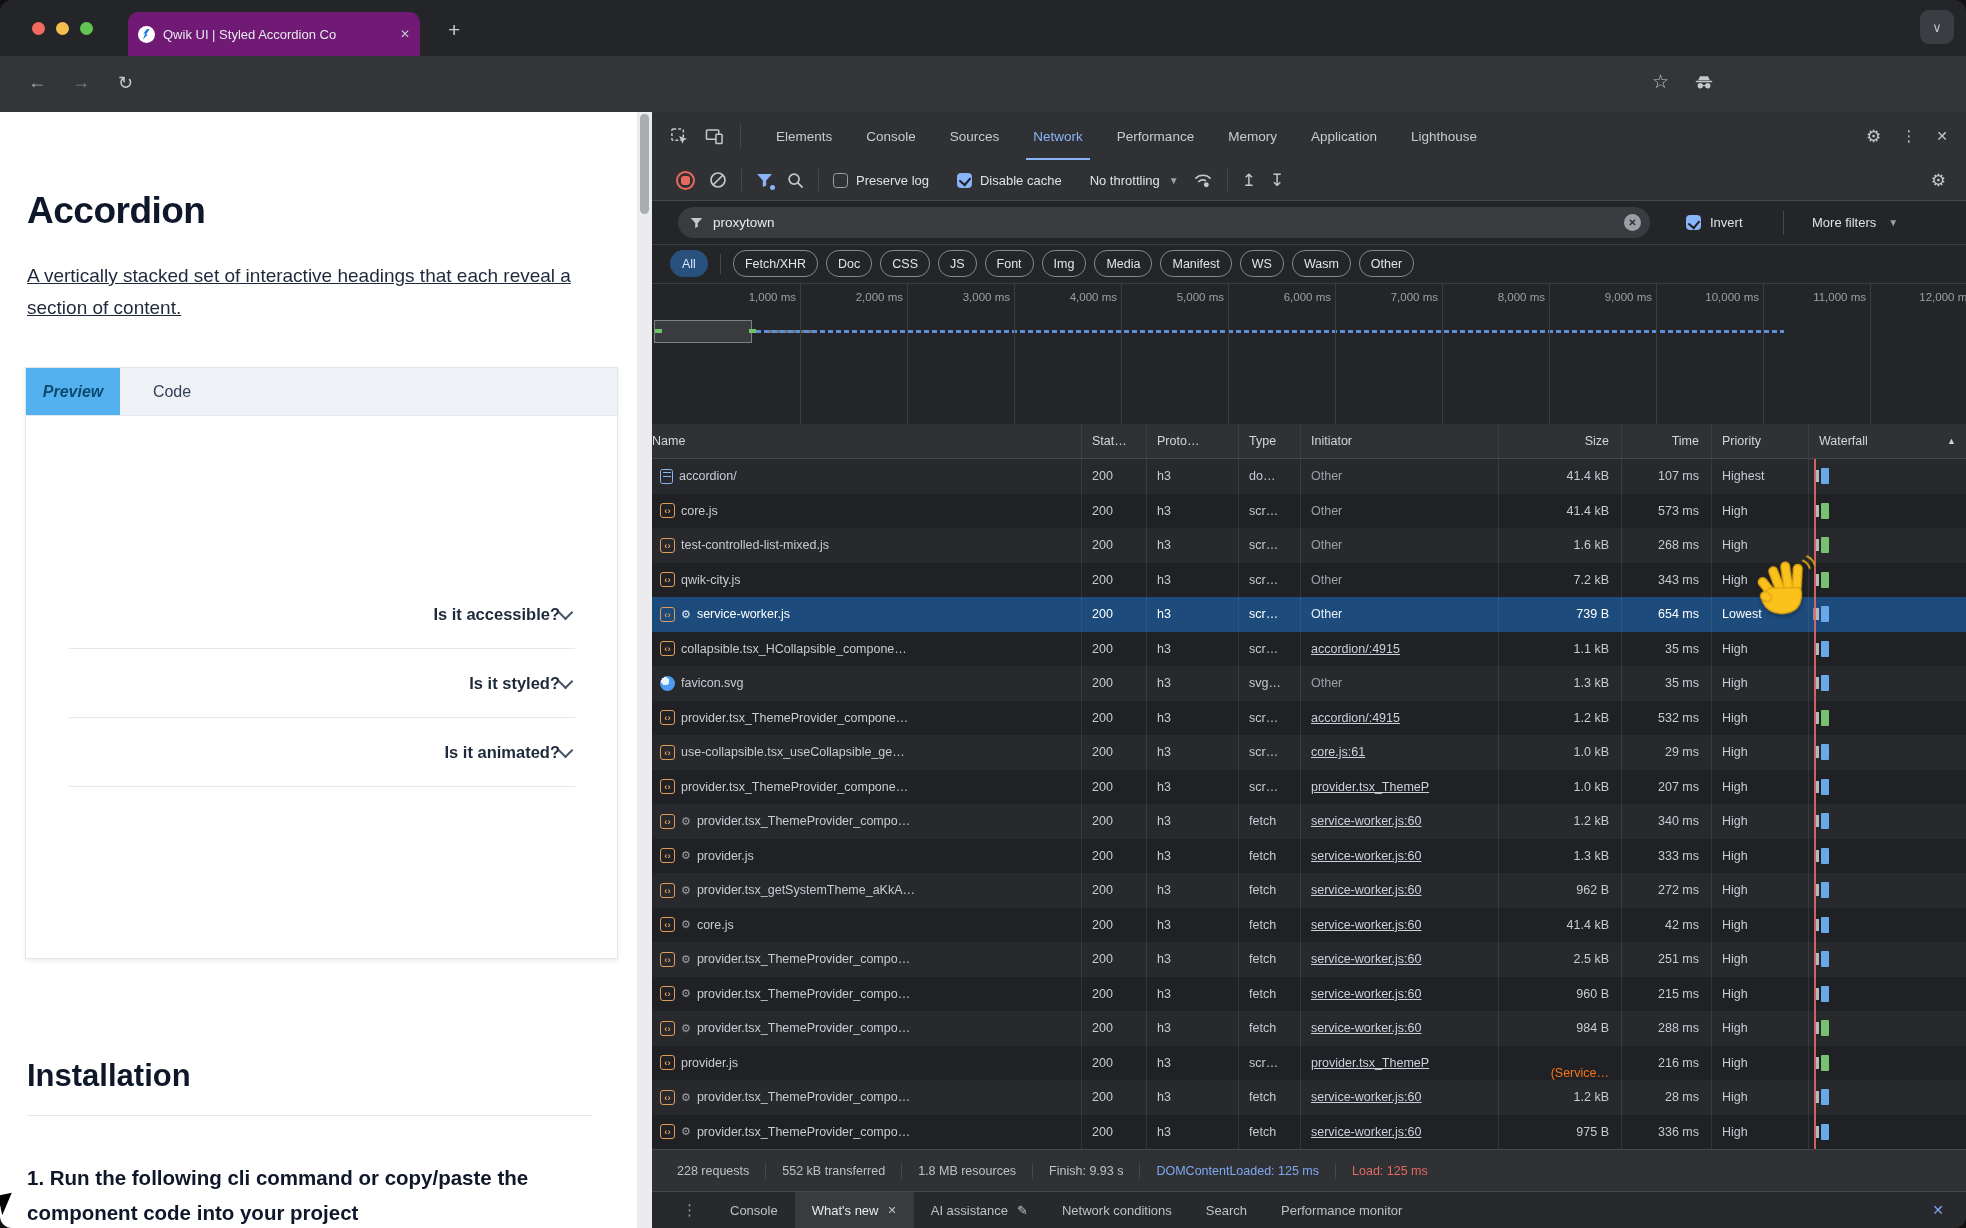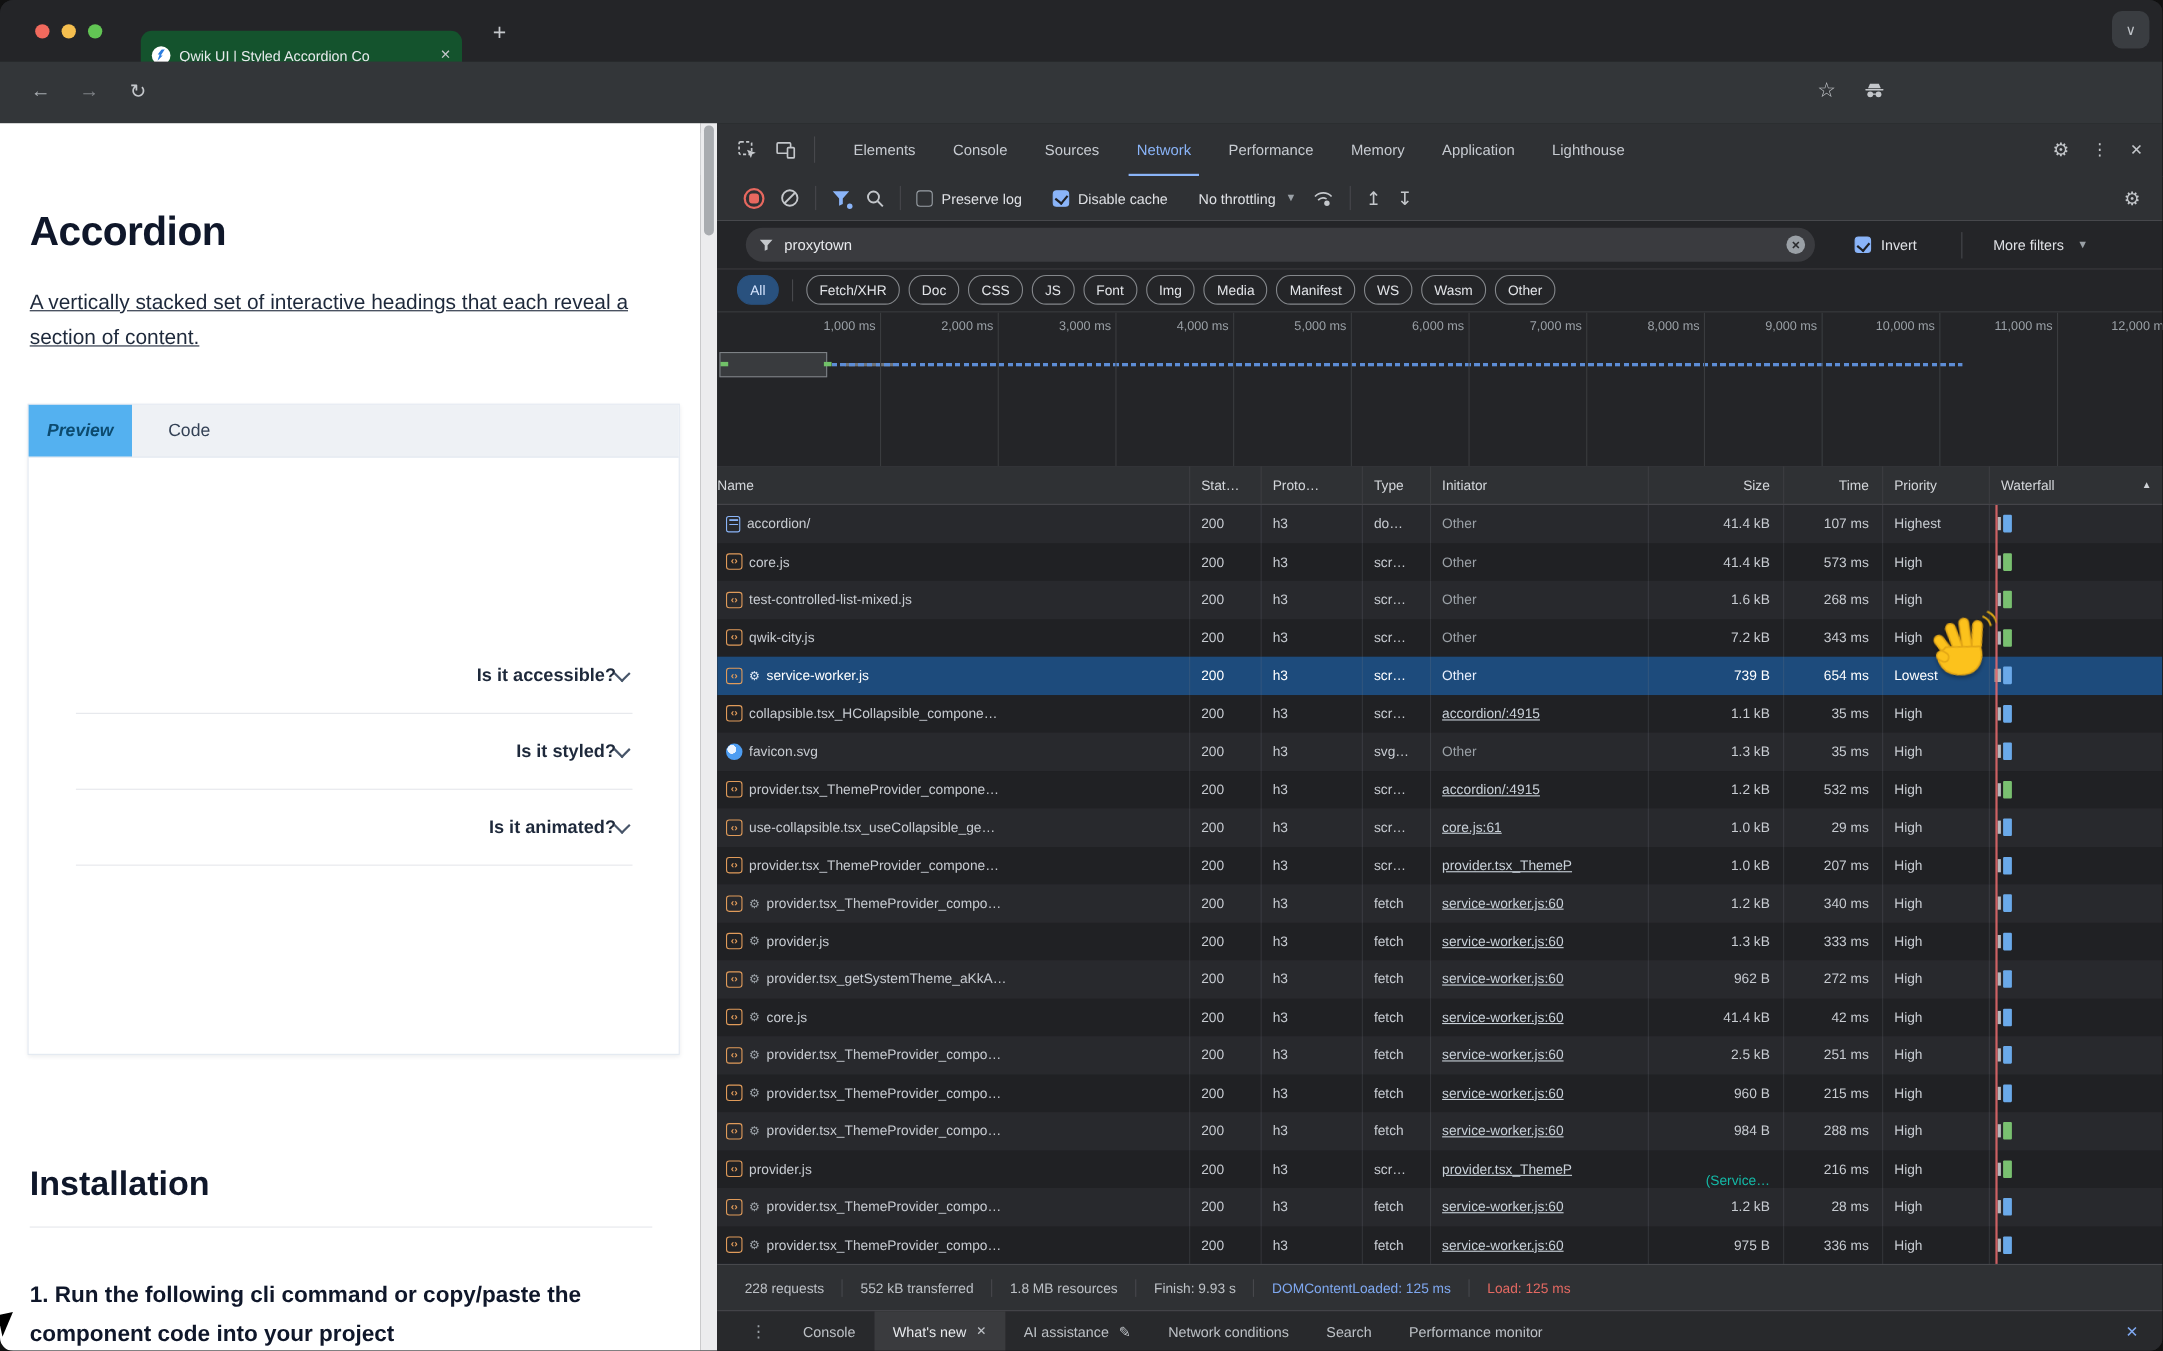--- a/index.html
+++ b/index.html
@@ -2,21 +2,21 @@
 <html><head>
 <meta charset="utf-8">
 <style>
   html,body{margin:0;padding:0;background:#111;}
   .stage{position:relative;width:1966px;height:1228px;overflow:hidden;
          font-family:"Liberation Sans",sans-serif;background:#202124;border-radius:12px;}
   
   .titlebar{position:absolute;left:0;top:0;width:100%;height:56px;background:#242528;}
   .tl{position:absolute;top:22px;width:13px;height:13px;border-radius:50%;}
   .tl.r{left:32px;background:#f16a5d}.tl.y{left:56px;background:#f5bf4f}.tl.g{left:80px;background:#62c554}
-  .btab{position:absolute;left:128px;top:28px;width:292px;height:44px;background:#14532d;
+  .btab{position:absolute;left:128px;top:12px;width:292px;height:44px;background:#701a75;
         border-radius:10px 10px 0 0;display:flex;align-items:center;padding:0 10px;box-sizing:border-box;color:#e8eaed;font-size:13px;}
   .btab .fava{width:17px;height:17px;border-radius:50%;background:#fff;margin-right:8px;flex:none;position:relative;}
   .btab .fava::after{content:"";position:absolute;left:5px;top:3px;width:7px;height:11px;background:#2c7de0;
         clip-path:polygon(60% 0,100% 0,45% 55%,70% 55%,0 100%,30% 45%,5% 45%);}
   .btab .ttl{white-space:nowrap;overflow:hidden;flex:1;}
   .btab .tclose{color:#c4c7cb;font-size:12px;margin-left:6px;flex:none;}
   .newtab{position:absolute;left:448px;top:18px;color:#c4c7cb;font-size:21px;}
   .winchev{position:absolute;right:12px;top:10px;width:34px;height:34px;border-radius:9px;background:#3a3d41;
            color:#bdc1c6;display:flex;align-items:center;justify-content:center;font-size:13px;}
   .btoolbar{position:absolute;left:0;top:56px;width:100%;height:56px;background:#333639;}
@@ -109,21 +109,21 @@
   .row:nth-child(even){background:#28292d;}
   .row.selected{background:#1d4b7c;color:#fff;}
   .row .c{display:flex;align-items:center;padding-left:10px;border-right:1px solid rgba(120,124,130,.22);height:100%;
           box-sizing:border-box;overflow:hidden;white-space:nowrap;}
   .row .c:first-child{padding-left:8px;gap:6px;}
   .row .c.r{justify-content:flex-end;padding-right:12px;}
   .row .c.wfc{border-right:none;position:relative;}
   .row .init{color:#9aa0a6;}
   .row .init.lnk{color:#c9d1d9;text-decoration:underline;}
   .row.selected .init{color:#e7eefc;}
-  .row .dim{color:#14b8a6;margin-top:20px;}
+  .row .dim{color:#f97316;margin-top:20px;}
   .gearpfx{font-size:11px;color:#9aa0a6;}
   .row.selected .gearpfx{color:#dfe8f5;}
   .ic-doc{width:13px;height:15px;border:1.6px solid #8ab4f8;border-radius:2.5px;box-sizing:border-box;flex:none;position:relative;}
   .ic-doc::after{content:"";position:absolute;left:1.5px;top:2px;right:1.5px;height:7px;
        background:repeating-linear-gradient(#8ab4f8 0 1.4px,transparent 1.4px 4px);}
   .ic-js{width:15px;height:15px;border:1.6px solid #e09b5a;border-radius:3px;box-sizing:border-box;flex:none;
          color:#e09b5a;font-size:9.5px;display:flex;align-items:center;justify-content:center;font-weight:700;}
   .ic-fav{width:15px;height:15px;border-radius:50%;background:radial-gradient(circle at 35% 35%,#eaf3ff 0 28%,#4d9df2 30% 100%);flex:none;}
   .wfline{position:absolute;left:1162px;top:0;bottom:0;width:1.5px;background:rgba(235,107,111,.85);z-index:4;}
   .tick{position:absolute;left:7px;top:11px;width:2.5px;height:12px;background:#b6b9bd;}

